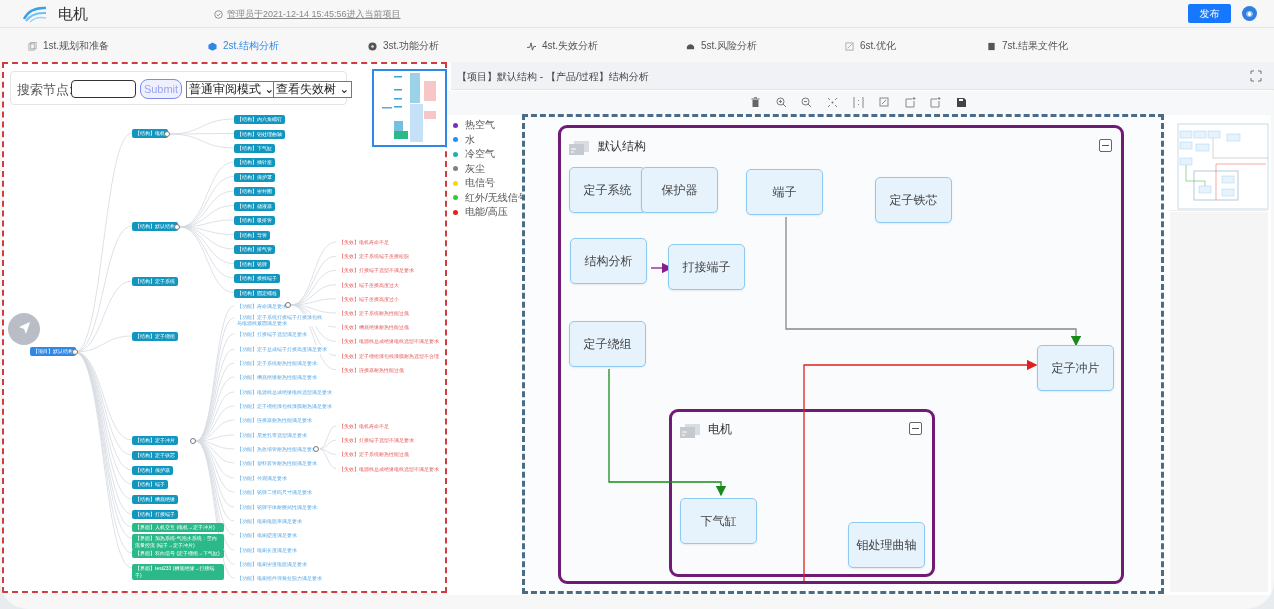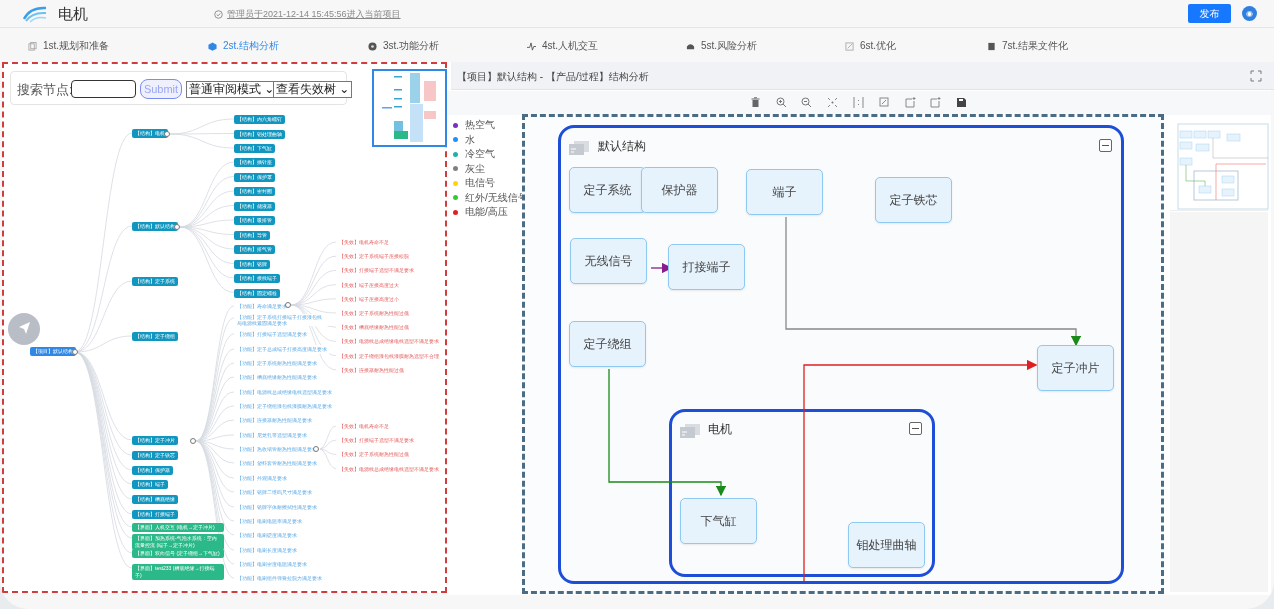--- a/index.html
+++ b/index.html
@@ -35,21 +35,21 @@
 .right{position:absolute;left:447px;top:62px;width:824px;height:533px;background:#fff}
 .rhead{position:absolute;left:4px;top:0;width:824px;height:28px;background:#f0f2f5;border-bottom:1px solid #e4e4e4}
 .rhead .title{position:absolute;left:6px;top:8px;font-size:10px;color:#444}
 .rhead .fs{position:absolute;right:14px;top:9px;width:10px;height:10px}
 .rtool{position:absolute;left:0;top:29px;width:824px;height:24px;background:#f7f8fa}
 .tbi{position:absolute;top:6px;width:11px;height:11px}
 .legend{position:absolute;left:6px;top:56px;font-size:10px;color:#555}
 .legend .li{display:flex;align-items:center;height:14.5px}
 .legend .dot{width:5px;height:5px;border-radius:50%;margin-right:7px}
 .canvas{position:absolute;left:75px;top:52px;width:642px;height:480px;border-left:3px dashed #4a6d85;border-right:3px dashed #4a6d85;border-top:3px dashed #4a6d85;border-bottom:3px dashed #4a6d85;background:#fbfcfd}
-.group{position:absolute;border:3px solid #1d4ed8;border-radius:16px;background:#fafbfc}
+.group{position:absolute;border:3px solid #701a75;border-radius:9px;background:#fafbfc}
 .group .gtitle{position:absolute;font-size:12px;color:#333}
 .group .gicon{position:absolute;width:22px;height:16px}
 .gmin{position:absolute;width:13px;height:13px;border:1px solid #666;border-radius:2px;background:#fff}
 .gmin:after{content:"";position:absolute;left:2px;top:5px;width:7px;height:1px;background:#555}
 .box{position:absolute;background:#e6f3fd;border:1.5px solid #8ec9f1;border-radius:5px;font-size:12px;color:#444;display:flex;align-items:center;justify-content:center;box-shadow:0 1px 2px rgba(0,0,0,0.08)}
 .minimap-r{position:absolute;left:723px;top:56px;width:98px;height:93px;background:#fff;border-bottom:1px solid #eee}
 .minimap-r-bg{position:absolute;left:723px;top:150px;width:98px;height:380px;background:#f5f5f5}
 svg{overflow:visible}
 </style>
 </head>
@@ -93,21 +93,21 @@
       <svg class="ic" viewBox="0 0 10 10">
           <circle cx="5" cy="5" r="4.5" fill="#555"></circle>
           <circle cx="5" cy="5" r="1.5" fill="#ddd"></circle>
         </svg>
       <span>3st.功能分析</span>
     </div>
     <div class="step" style="left:527px">
       <svg class="ic" viewBox="0 0 10 10">
           <path d="M0 6 L3 6 L4.5 1 L6 9 L7.5 5 L10 5" stroke="#555" fill="none"></path>
         </svg>
-      <span>4st.人机交互</span>
+      <span>4st.失效分析</span>
     </div>
     <div class="step" style="left:686px">
       <svg class="ic" viewBox="0 0 10 10">
           <path d="M1 8 L1 5 Q5 0 9 5 L9 8 Z" fill="#555"></path>
         </svg>
       <span>5st.风险分析</span>
     </div>
     <div class="step" style="left:845px">
       <svg class="ic" viewBox="0 0 10 10">
           <rect x="1" y="1" width="8" height="8" stroke="#aaa" fill="none"></rect>
@@ -418,21 +418,21 @@
         <path d="M126 151 L146 151" stroke="#8b1a8b" stroke-width="1.3" fill="none" marker-end="url(#ap)"></path>
         <path d="M261 100 L261 212 L551 212 L551 228" stroke="#888" stroke-width="1.3" fill="none" marker-end="url(#agr)"></path>
         <path d="M84 252 L84 365 L196 365 L196 378" stroke="#1a8a1a" stroke-width="1.3" fill="none" marker-end="url(#agr)"></path>
         <path d="M279 464 L279 248 L511 248" stroke="#e02020" stroke-width="1.3" fill="none" marker-end="url(#ar)"></path>
       </svg>
 
       <div class="box" style="left:44px;top:50px;width:77px;height:46px">定子系统</div>
       <div class="box" style="left:116px;top:50px;width:77px;height:46px">保护器</div>
       <div class="box" style="left:221px;top:52px;width:77px;height:46px">端子</div>
       <div class="box" style="left:350px;top:60px;width:77px;height:46px">定子铁芯</div>
-      <div class="box" style="left:45px;top:121px;width:77px;height:46px">无线信号</div>
+      <div class="box" style="left:45px;top:121px;width:77px;height:46px">结构分析</div>
       <div class="box" style="left:143px;top:127px;width:77px;height:46px">打接端子</div>
       <div class="box" style="left:44px;top:204px;width:77px;height:46px">定子绕组</div>
       <div class="box" style="left:512px;top:228px;width:77px;height:46px">定子冲片</div>
       <div class="box" style="left:155px;top:381px;width:77px;height:46px">下气缸</div>
       <div class="box" style="left:323px;top:405px;width:77px;height:46px">钼处理曲轴</div>
     </div>
 
     <div class="minimap-r">
       <svg width="98" height="93" viewBox="0 0 98 93">
         <rect x="8" y="6" width="90" height="85" stroke="#c7dbe9" fill="#fff"></rect>

